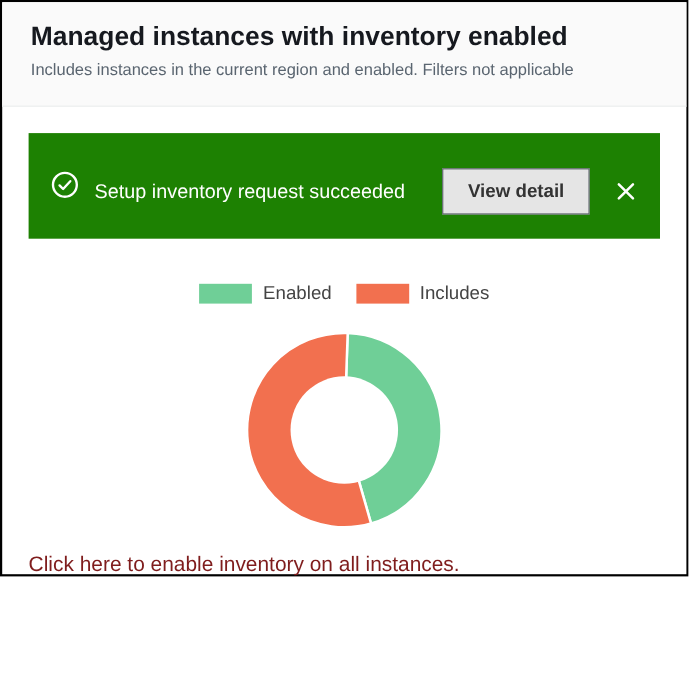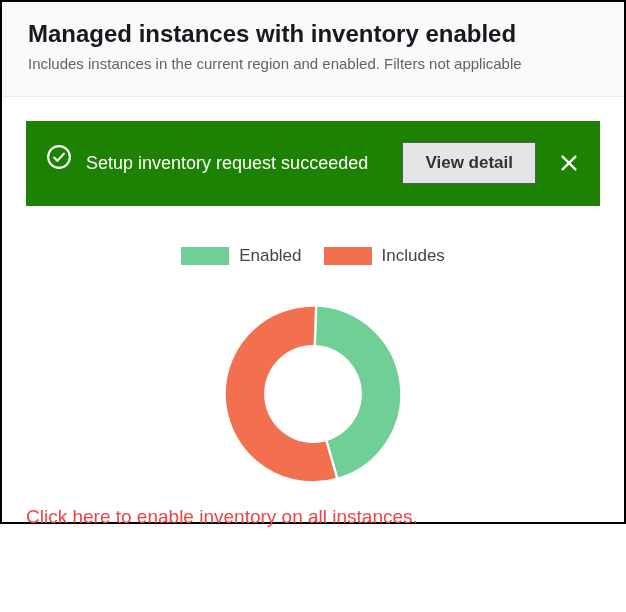--- a/index.html
+++ b/index.html
@@ -36,21 +36,21 @@
       padding: 24px 24px 18px 24px;
       flex: 1;
       display: flex;
       flex-direction: column;
     }
     .alert {
       background: #1d8102;
       color: #fff;
       display: flex;
       align-items: center;
-      padding: 21px 20px 22px 20px;
+      padding: 32px 20px 22px 20px;
       gap: 14px;
     }
     .alert-icon {
       flex: 0 0 auto;
       width: 26px;
       height: 26px;
       align-self: flex-start;
       margin-top: 2px;
     }
     .alert-msg {
@@ -79,21 +79,21 @@
     .chart-area {
       display: flex;
       flex-direction: column;
       align-items: center;
       margin-top: 40px;
     }
     .legend {
       display: flex;
       gap: 22px;
       align-items: center;
-      margin-bottom: 34px;
+      margin-bottom: 20px;
     }
     .legend-item {
       display: flex;
       align-items: center;
       gap: 10px;
     }
     .swatch {
       width: 48px;
       height: 18px;
     }
@@ -102,21 +102,21 @@
       color: #444;
     }
     .donut {
       width: 188px;
       height: 188px;
     }
     .link-row {
       margin-top: 18px;
     }
     .link {
-      color: #ef4444;
+      color: #7f1d1d;
       font-size: 19px;
       text-decoration: none;
       cursor: pointer;
     }
   </style>
 </head>
 <body>
 
 <div class="panel">
   <div class="header">

